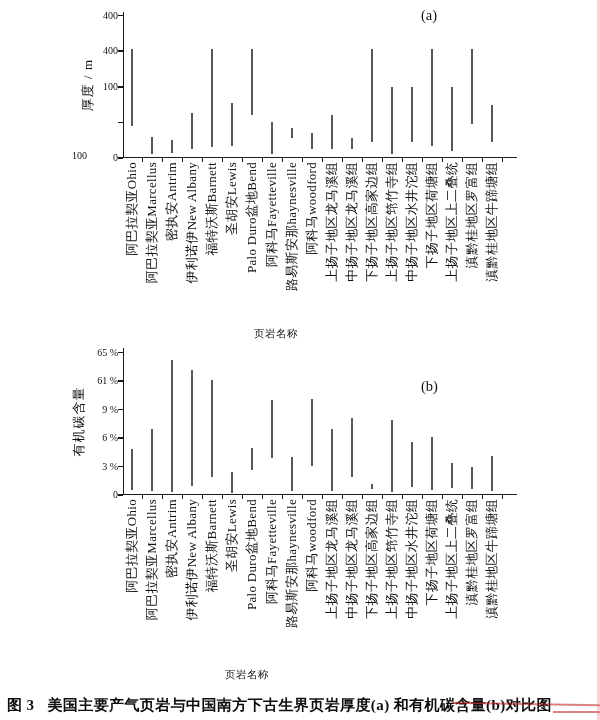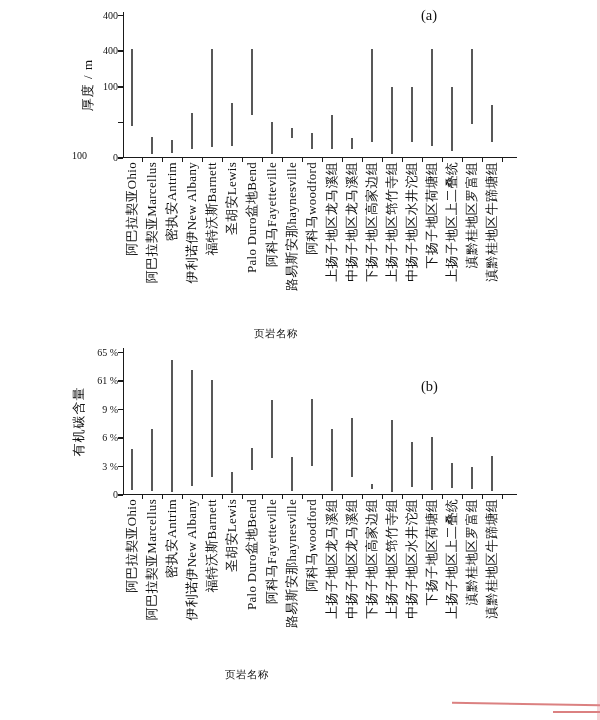--- a/index.html
+++ b/index.html
@@ -100,20 +100,23 @@
   <div class="ylab" id="ylabel-a">厚度 / m</div>
   <div class="plot" id="plot-a"></div>
   <div class="panel-label" id="panel-a">(a)</div>
   <div class="xtitle" id="xtitle-a">页岩名称</div>
 
   <div class="ylab" id="ylabel-b">有机碳含量</div>
   <div class="plot" id="plot-b"></div>
   <div class="panel-label" id="panel-b">(b)</div>
   <div class="xtitle" id="xtitle-b">页岩名称</div>
 
+  <div class="caption">
+    <span class="cap-label">图 3</span><span>美国主要产气页岩与中国南方下古生界页岩厚度(a) 和有机碳含量(b)对比图</span>
+  </div>
 
   <div class="red-line" id="red-line-1"></div>
   <div class="red-line" id="red-line-2"></div>
   <div class="edge-artifact"></div>
 <div class="ytick" style="left: 118px; top: 157.25px;"></div>
     <div class="yticklabel" style="left: 72px; width: 46px; top: 150px; text-align: right;">0</div>
     <div class="ytick" style="left: 118px; top: 121.625px;"></div>
     <div class="yticklabel" style="left: 72px; width: 46px; top: 113px; text-align: left; margin-top: 35px;">100</div>
     <div class="ytick" style="left: 118px; top: 86px;"></div>
     <div class="yticklabel" style="left: 72px; width: 46px; top: 78.75px; text-align: right;">100</div>

